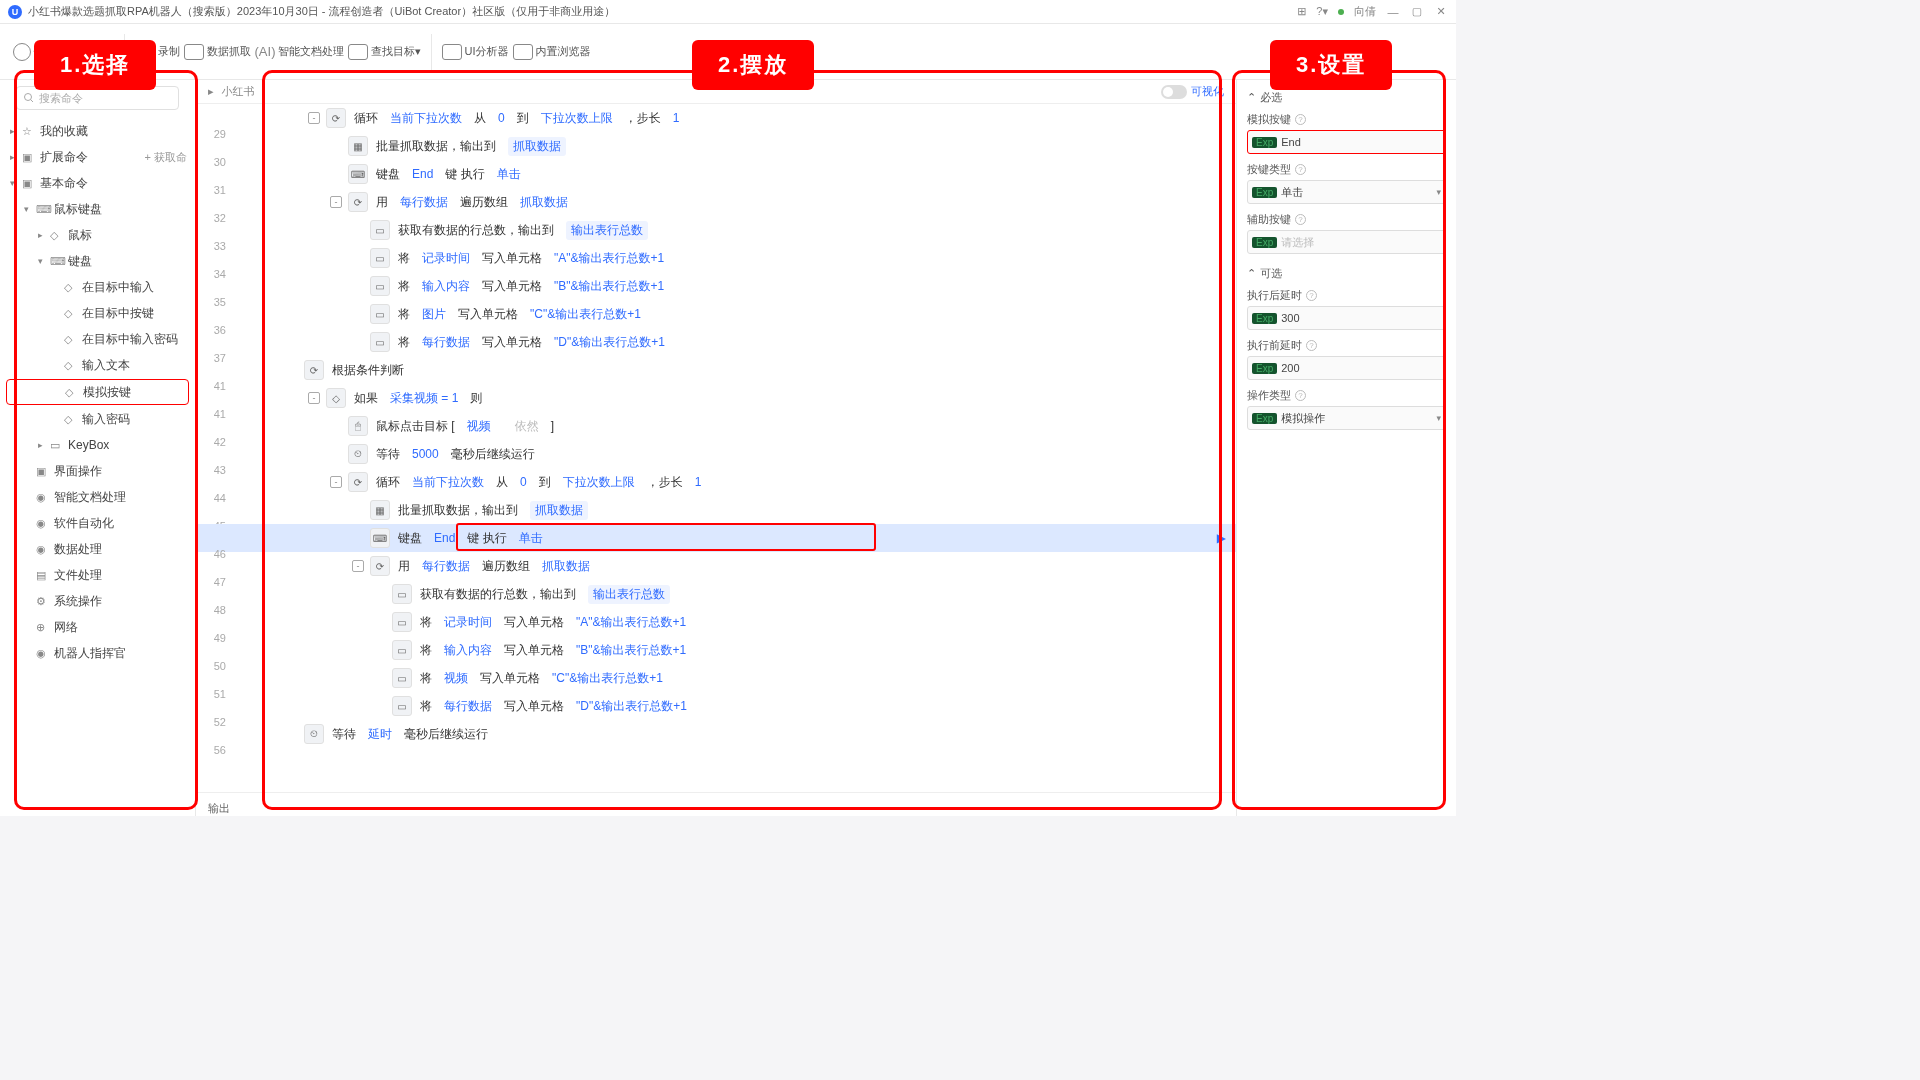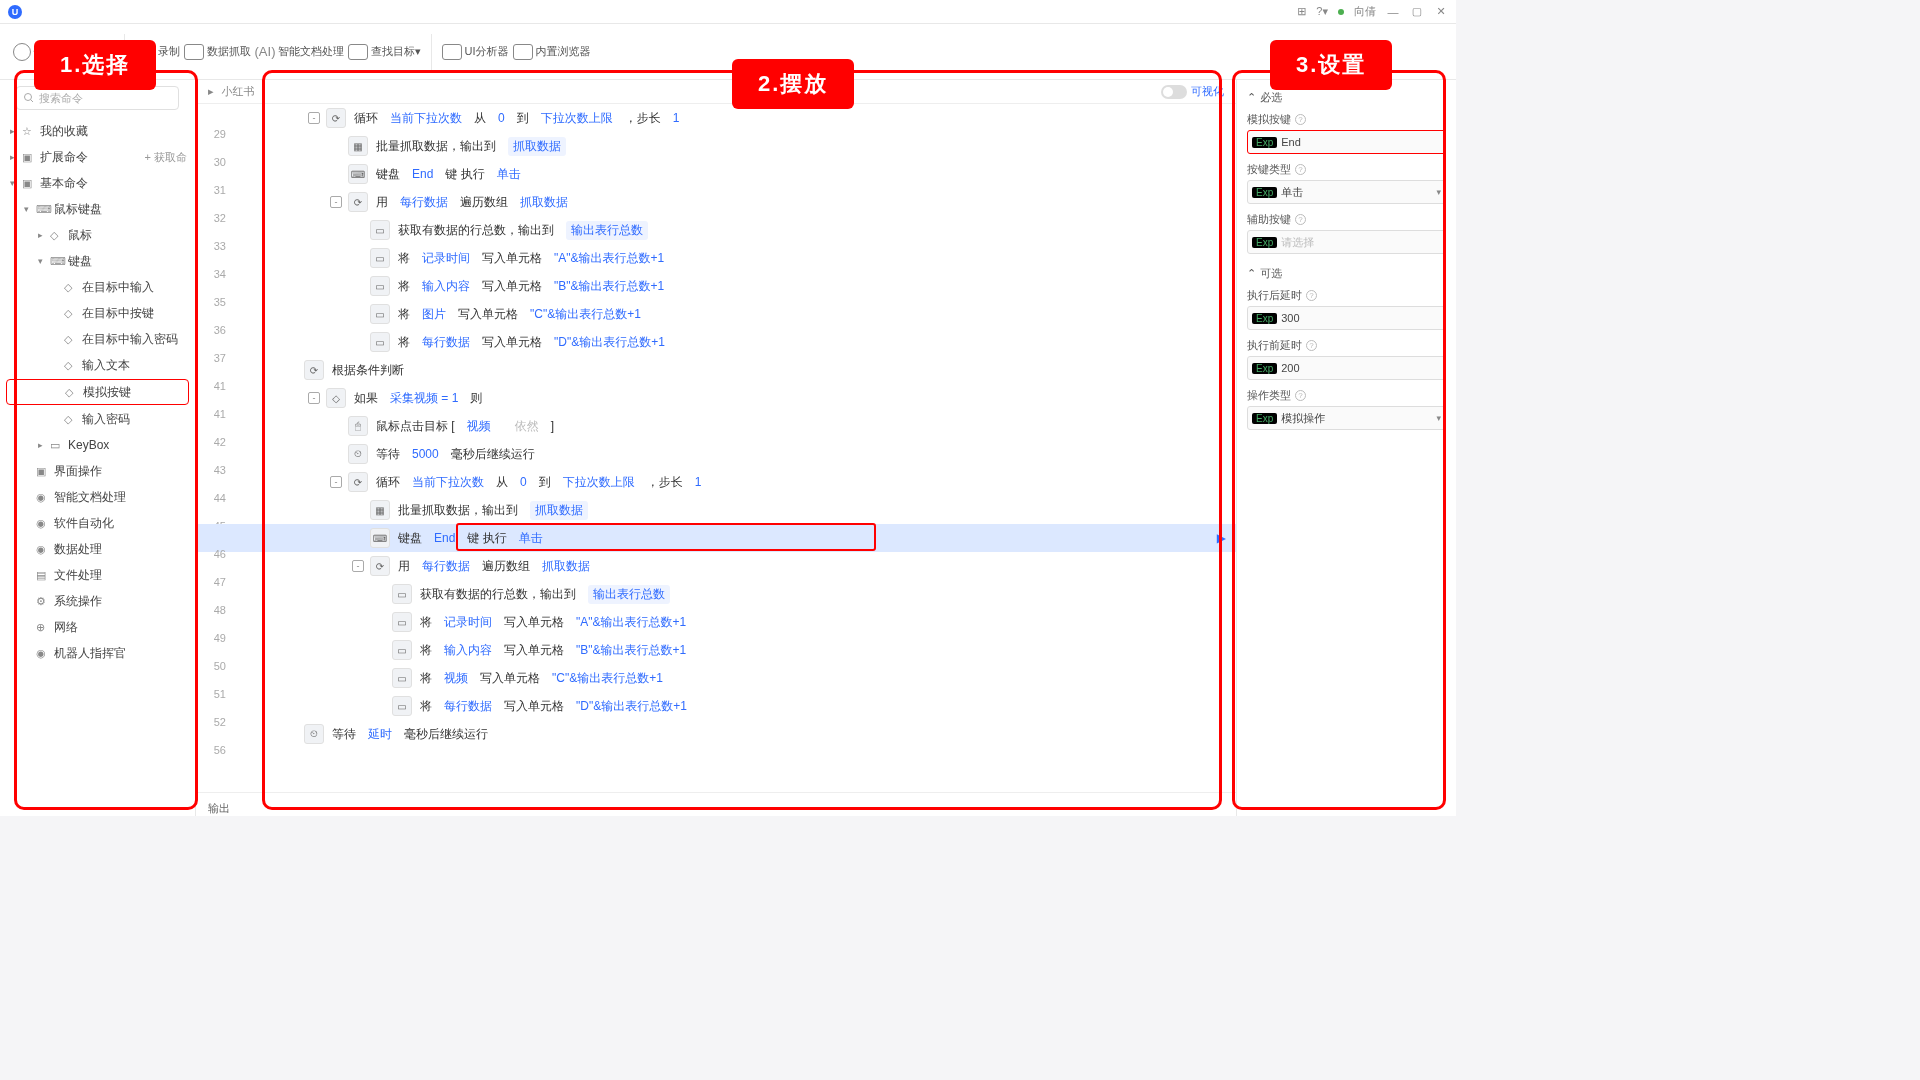--- a/index.html
+++ b/index.html
@@ -44,41 +44,42 @@
 .cline .gutter .collapse { width: 12px; height: 12px; border: 1px solid #aaa; border-radius: 2px; color: #888; font-size: 9px; display: flex; align-items: center; justify-content: center; cursor: pointer; }
 .cline .cicon { width: 20px; height: 20px; border-radius: 3px; background: #f0f2f5; display: flex; align-items: center; justify-content: center; margin-right: 8px; font-size: 10px; color: #666; border: 1px solid #e0e0e0; }
 .cline .ctext { display: flex; align-items: center; gap: 12px; }
 .cline .kw { color: #2f6bff; }
 .cline .tag { background: #eef3ff; color: #2f6bff; padding: 1px 5px; border-radius: 3px; }
 .cline.highlighted { background: #dce8ff; }
 .cline.highlighted .play { margin-left: auto; margin-right: 10px; color: #2f6bff; }
 .redbox-line { border: 2px solid #ff0000; border-radius: 3px; }
 .ind { display: inline-block; }
 
-.output-bar { height: 24px; border-top: 1px solid #eee; padding: 8px 12px; display: flex; align-items: flex-start; font-size: 11px; color: #666; }
+.output-bar { height: 24px; border-top: 1px solid #eee; padding: 0 12px; display: flex; align-items: flex-end; font-size: 11px; color: #666; }
 
 .props { width: 220px; background: #fff; border-left: 1px solid #e8e8e8; padding: 6px 10px; font-size: 11px; overflow-y: auto; }
 .props .section-hd { display: flex; align-items: center; height: 22px; color: #555; gap: 4px; }
 .props .field { margin: 4px 0 8px; }
 .props .field .flabel { display: flex; align-items: center; gap: 4px; color: #555; margin-bottom: 3px; }
 .props .field .flabel .info { width: 11px; height: 11px; border: 1px solid #bbb; border-radius: 50%; font-size: 8px; display: flex; align-items: center; justify-content: center; color: #bbb; }
 .props .field .finput { display: flex; align-items: center; height: 24px; border: 1px solid #ddd; border-radius: 3px; padding: 0 4px; background: #fafafa; }
 .props .field .finput.hl { border: 1.5px solid #ff0000; }
-.props .field .finput .exptag { background: #000000; color: #4a6; padding: 0 4px; border-radius: 2px; font-size: 10px; margin-right: 4px; }
+.props .field .finput .exptag { background: #14532d; color: #4a6; padding: 0 4px; border-radius: 2px; font-size: 10px; margin-right: 4px; }
 .props .field .finput .val { flex: 1; color: #444; }
 .props .field .finput .dd { color: #888; font-size: 9px; }
 
 .overlay-label { position: absolute; background: #ff0000; color: #fff; font-size: 22px; font-weight: bold; padding: 10px 26px; border-radius: 6px; z-index: 99; letter-spacing: 2px; }
 .overlay-box { position: absolute; border: 3px solid #ff0000; border-radius: 10px; z-index: 50; pointer-events: none; }
 </style>
 </head>
 <body>
 
 <div class="titlebar">
   <div class="logo">U</div>
+  <span>小红书爆款选题抓取RPA机器人（搜索版）2023年10月30日 - 流程创造者（UiBot Creator）社区版（仅用于非商业用途）</span>
   <div class="right">
     <span>⊞</span>
     <span>?▾</span>
     <span class="dot"></span>
     <span>向倩</span>
     <span class="winbtn">—</span>
     <span class="winbtn">▢</span>
     <span class="winbtn">✕</span>
   </div>
 </div>
@@ -619,16 +620,16 @@
           <span class="dd">▾</span>
         </div>
     </div>
   </div>
 </div>
 
 <div class="overlay-box" style="left:14px; top:70px; width:184px; height:740px;"></div>
 <div class="overlay-label" style="left:34px; top:40px;">1.选择</div>
 
 <div class="overlay-box" style="left:262px; top:70px; width:960px; height:740px;"></div>
-<div class="overlay-label" style="left:732px; top:40px;margin-top:19px;">2.摆放</div>
+<div class="overlay-label" style="left:692px; top:40px;">2.摆放</div>
 
 <div class="overlay-box" style="left:1232px; top:70px; width:214px; height:740px;"></div>
 <div class="overlay-label" style="left:1270px; top:40px;">3.设置</div>
 
 </body></html>

